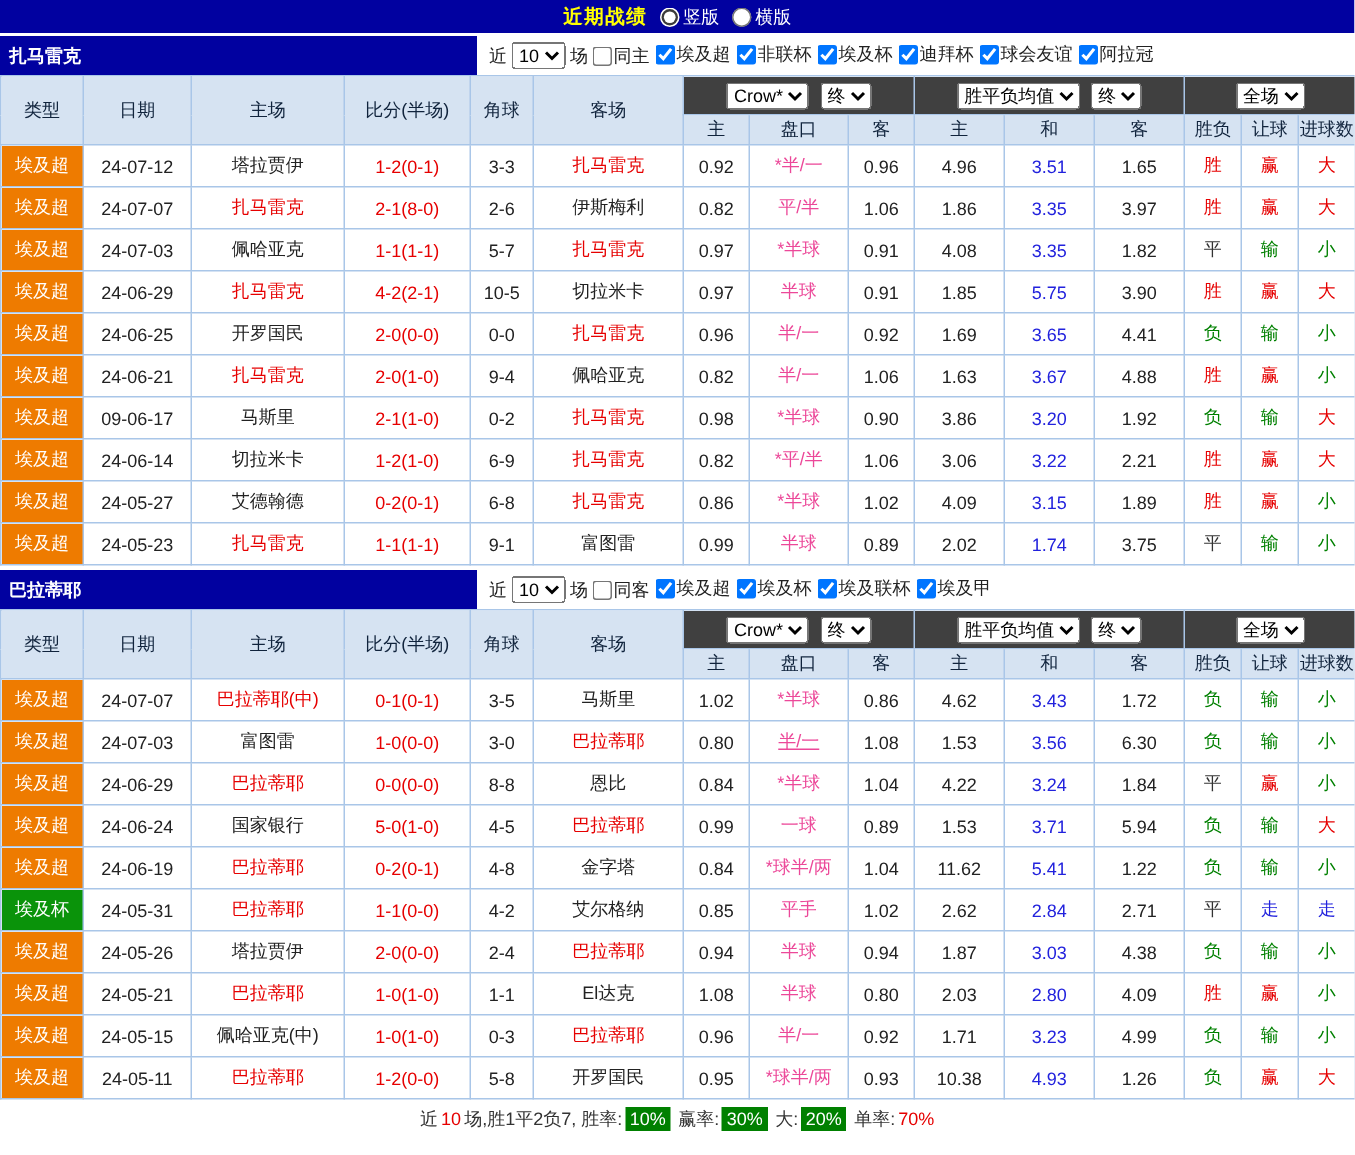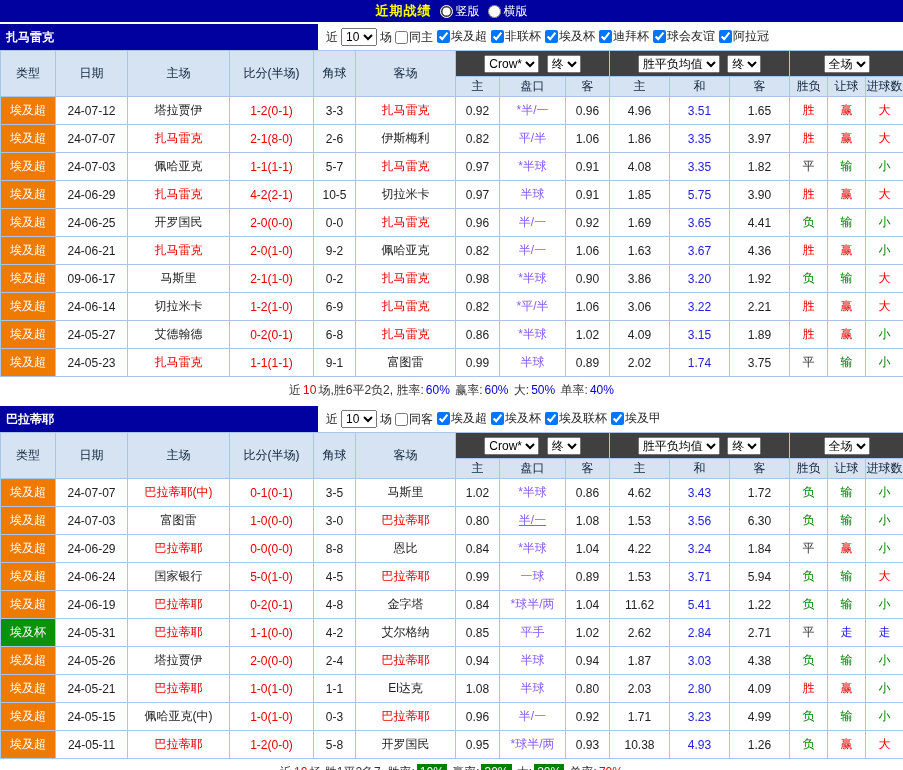--- a/index.html
+++ b/index.html
@@ -21,21 +21,21 @@
   thead th{background:#d6e3f2;font-weight:normal;color:#10233c}
   tr.h1 th{height:26px}
   tr.h1 th.dd{background:#404040}
   .dd select{font-size:12px;margin:0 2px}
   tr.h2 th{height:20px}
   tbody td{height:28px;background:#fff}
   td.type{background:#ee7b00;color:#fff}
   td.type.cup{background:#0a930a}
   td.focus{color:#e60000}
   td.score{color:#e60000}
-  td.line{color:#8b5cf6}
+  td.line{color:#ec4899}
   td.line.u{text-decoration:underline}
   td.mid{color:#2222dd}
   td.res{font-weight:normal}
   .summary{text-align:center;padding:5px 0 4px 0;color:#333}
   .summary span{margin:0 1px}
 </style>
 </head>
 <body>
 
 <div class="topbar">
@@ -216,28 +216,28 @@
           <td>4.41</td>
           <td class="res" style="color: rgb(0, 128, 0);">负</td>
           <td class="res" style="color: rgb(0, 128, 0);">输</td>
           <td class="res" style="color: rgb(0, 128, 0);">小</td>
         </tr>
         <tr>
           <td class="type">埃及超</td>
           <td>24-06-21</td>
           <td class="focus">扎马雷克</td>
           <td class="score">2-0(1-0)</td>
-          <td>9-2</td>
+          <td>9-4</td>
           <td>佩哈亚克</td>
           <td>0.82</td>
           <td class="line">半/一</td>
           <td>1.06</td>
           <td>1.63</td>
           <td class="mid">3.67</td>
-          <td>4.36</td>
+          <td>4.88</td>
           <td class="res" style="color: rgb(230, 0, 0);">胜</td>
           <td class="res" style="color: rgb(230, 0, 0);">赢</td>
           <td class="res" style="color: rgb(0, 128, 0);">小</td>
         </tr>
         <tr>
           <td class="type">埃及超</td>
           <td>09-06-17</td>
           <td>马斯里</td>
           <td class="score">2-1(1-0)</td>
           <td>0-2</td>
@@ -298,21 +298,20 @@
           <td>0.89</td>
           <td>2.02</td>
           <td class="mid">1.74</td>
           <td>3.75</td>
           <td class="res" style="color: rgb(51, 51, 51);">平</td>
           <td class="res" style="color: rgb(0, 128, 0);">输</td>
           <td class="res" style="color: rgb(0, 128, 0);">小</td>
         </tr>
       </tbody>
   </table>
-  <div class="summary"><span>近</span><span style="color: rgb(230, 0, 0);">10</span><span>场,胜6平2负2, 胜率:</span><span style="color: rgb(0, 0, 204);">60%</span><span> 赢率:</span><span style="color: rgb(0, 0, 204);">60%</span><span> 大:</span><span style="color: rgb(0, 0, 204);">50%</span><span> 单率:</span><span style="color: rgb(0, 0, 204);">40%</span></div>
 </div>
 
 <div class="section">
   <div class="section-head">
     <div class="team-bar">巴拉蒂耶</div>
     <div class="filters">
       <span>近</span>
       <select><option selected="">10</option></select>
       <span>场</span>
       <label class="chk">

